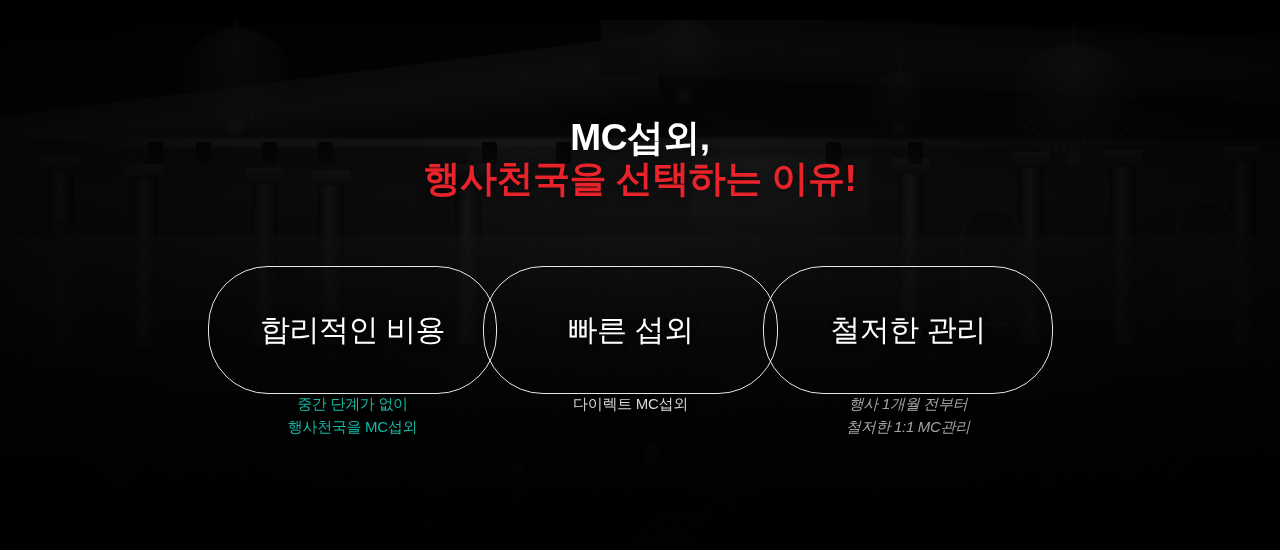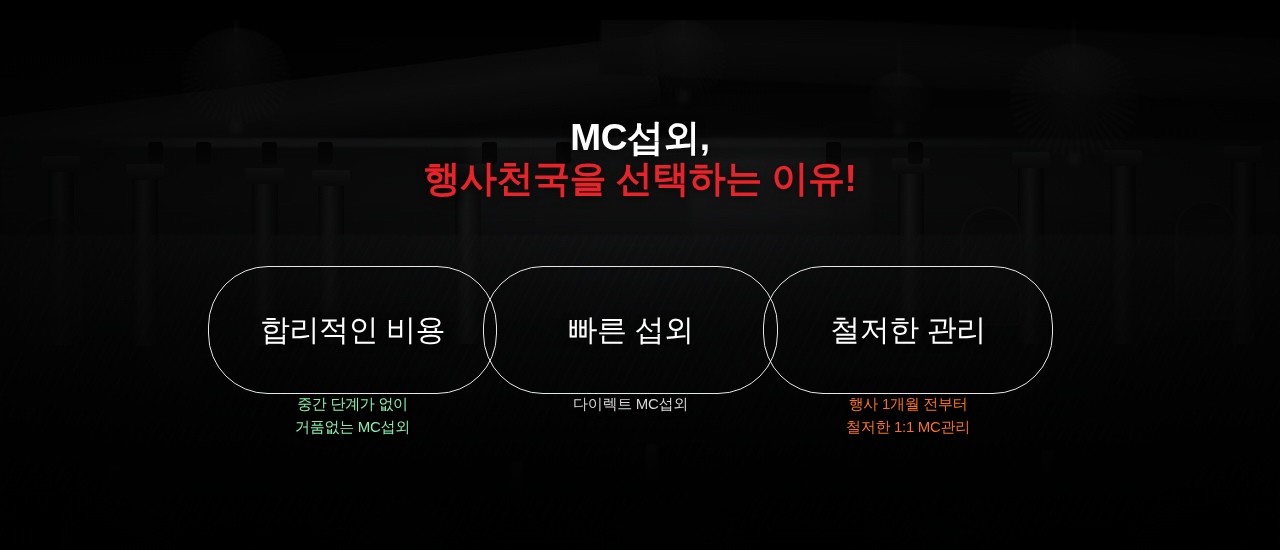--- a/index.html
+++ b/index.html
@@ -278,27 +278,27 @@
       </div>
       <div class="pill pill-2" style="border-color: rgba(255, 255, 255, 0.9);">
         <span class="pill-label">빠른 섭외</span>
       </div>
       <div class="pill pill-3" style="border-color: rgba(255, 255, 255, 0.9);">
         <span class="pill-label">철저한 관리</span>
       </div>
     </div>
 
     <div class="captions">
-      <div class="caption cap-1" style="color: #86efac;">
+      <div class="caption cap-1" style="color: #14b8a6;">
         <span>중간 단계가 없이</span>
-        <span>거품없는 MC섭외</span>
+        <span>행사천국을 MC섭외</span>
       </div>
       <div class="caption cap-2" style="color: rgb(214, 215, 217);">
         <span>다이렉트 MC섭외</span>
       </div>
-      <div class="caption cap-3" style="color: #f97316;">
+      <div class="caption cap-3" style="color: #a3a3a3; font-style: italic;">
         <span>행사 1개월 전부터</span>
         <span>철저한 1:1 MC관리</span>
       </div>
     </div>
 
   </div>
 </div>
 
 </body></html>

